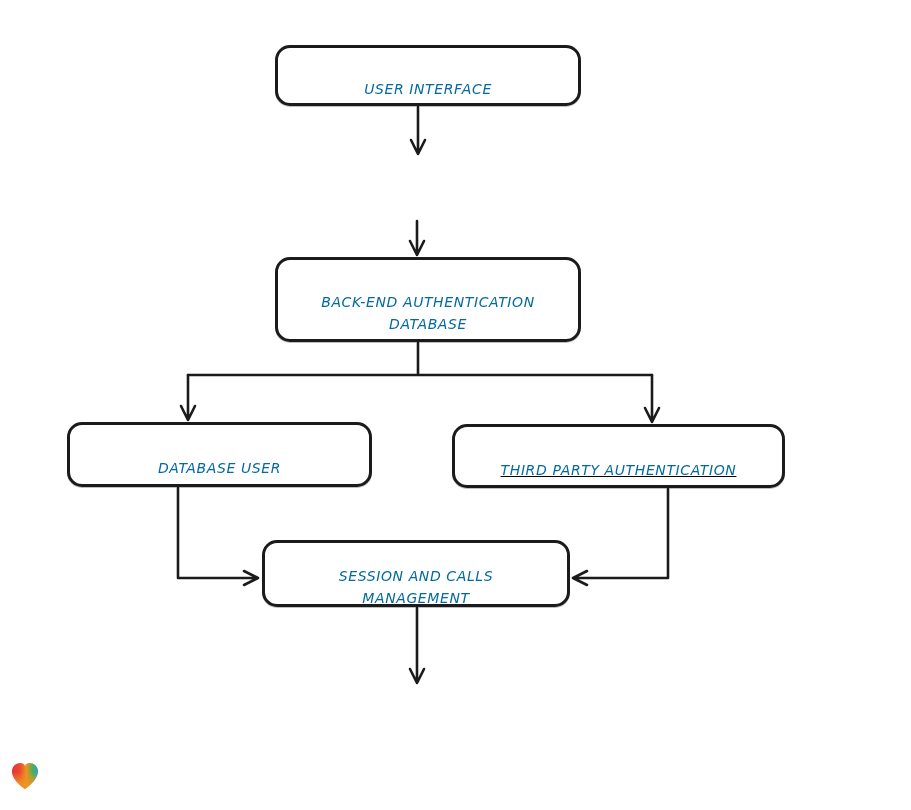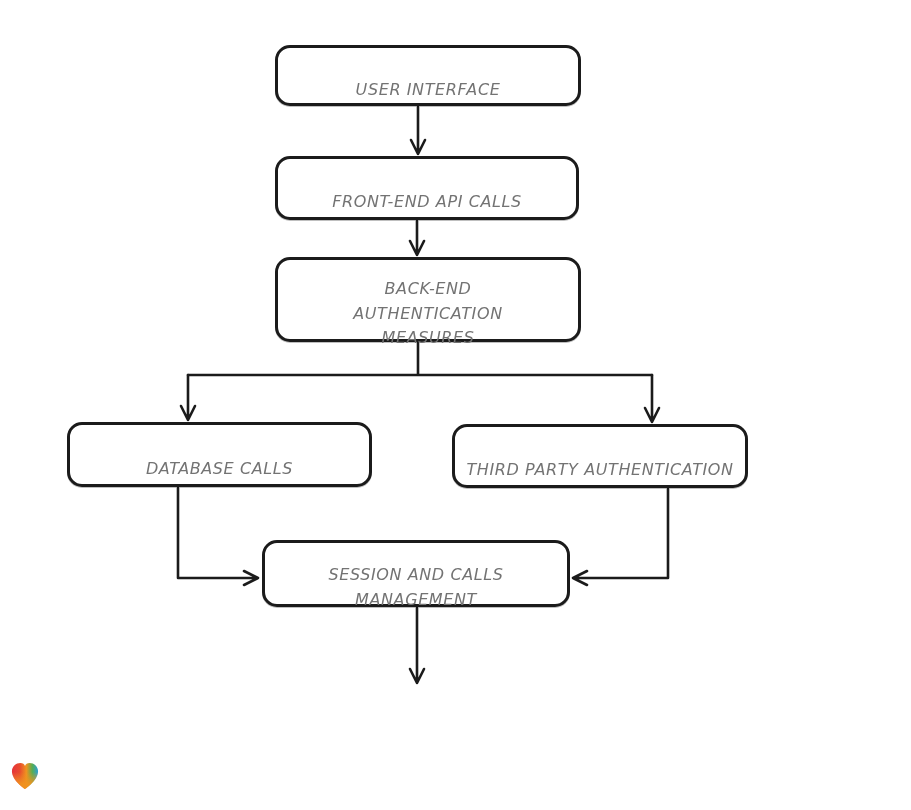--- a/index.html
+++ b/index.html
@@ -30,32 +30,32 @@
     border-radius: 15px;
     background: #ffffff;
     display: flex;
     align-items: center;
     justify-content: center;
     text-align: center;
     box-shadow: 0 1px 0 rgba(0,0,0,0.25);
   }
   .node-label {
     font-style: italic;
-    font-size: 16px;
+    font-size: 14px;
     letter-spacing: 0.6px;
     line-height: 1.55;
-    color: #737373;
+    color: #0369a1;
     user-select: none;
     margin-top: 29px;
   }
   #node-user-interface          { left: 275px; top:  45px; width: 306px; height: 61px; }
   #node-front-end-api-calls     { left: 275px; top: 156px; width: 304px; height: 64px; }
   #node-back-end-auth-service   { left: 275px; top: 257px; width: 306px; height: 85px; }
   #node-database-layer          { left:  67px; top: 422px; width: 305px; height: 65px; }
-  #node-third-party-auth        { left: 452px; top: 424px; width: 296px; height: 64px; }
+  #node-third-party-auth        { left: 452px; top: 424px; width: 333px; height: 64px; text-decoration: underline; }
   #node-session-token-mgmt      { left: 262px; top: 540px; width: 308px; height: 67px; }
   #node-security-measures       { left: 270px; top: 685px; width: 302px; height: 63px; }
   #node-back-end-auth-service .node-label { max-width: 232px; }
   #node-session-token-mgmt    .node-label { max-width: 200px; }
   #brand-logo {
     position: absolute;
     left: 10px; top: 762px;
     width: 30px; height: 28px;
   }
 </style>
@@ -72,30 +72,27 @@
     <path class="edge" d="M652 375 L652 422 M645 408 L652 422 L659 408"></path>
     <path class="edge" d="M178 488 L178 578 L258 578 M244 571 L258 578 L244 585"></path>
     <path class="edge" d="M668 489 L668 578 L573 578 M587 571 L573 578 L587 585"></path>
     <path class="edge" d="M417 608 L417 683 M410 669 L417 683 L424 669"></path>
   </svg>
 
   <div class="node" id="node-user-interface">
     <span class="node-label">USER INTERFACE</span>
   </div>
 
-  <div class="node" id="node-front-end-api-calls">
-    <span class="node-label">FRONT-END API CALLS</span>
-  </div>
 
   <div class="node" id="node-back-end-auth-service">
-    <span class="node-label">BACK-END AUTHENTICATION MEASURES</span>
+    <span class="node-label">BACK-END AUTHENTICATION DATABASE</span>
   </div>
 
   <div class="node" id="node-database-layer">
-    <span class="node-label">DATABASE CALLS</span>
+    <span class="node-label">DATABASE USER</span>
   </div>
 
   <div class="node" id="node-third-party-auth">
     <span class="node-label">THIRD PARTY AUTHENTICATION</span>
   </div>
 
   <div class="node" id="node-session-token-mgmt">
     <span class="node-label">SESSION AND CALLS MANAGEMENT</span>
   </div>
 

